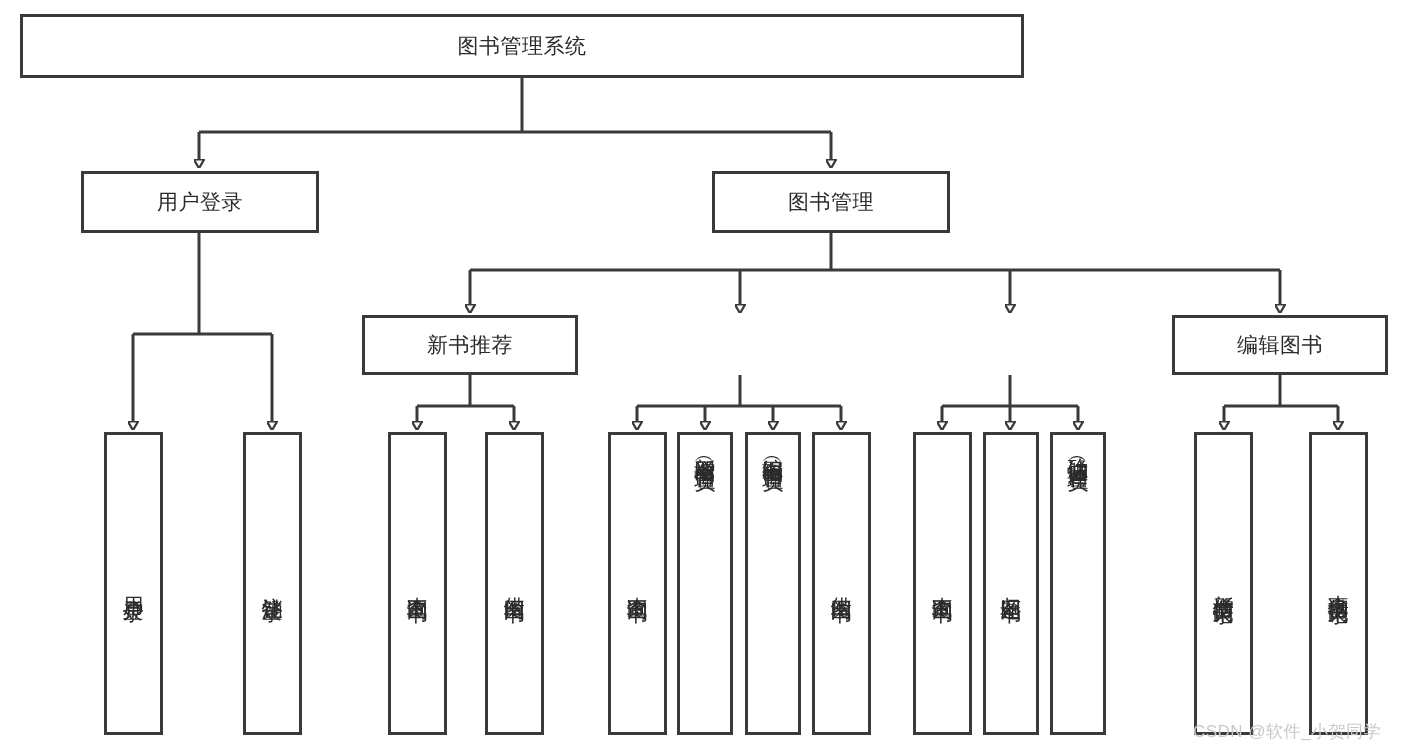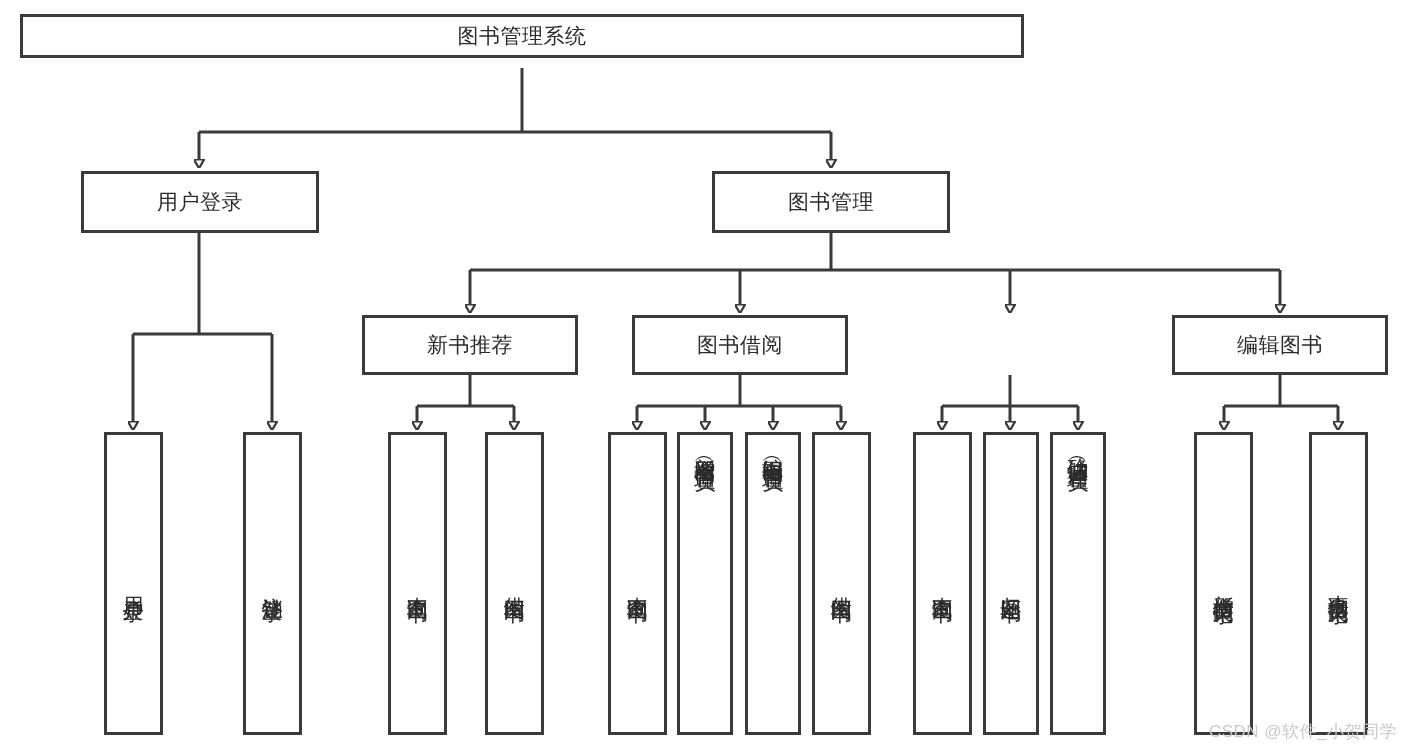--- a/index.html
+++ b/index.html
@@ -61,21 +61,21 @@
     height: 747px;
     pointer-events: none;
   }
   svg#wires line, svg#wires path {
     stroke: #3a3a3a;
     stroke-width: 3;
     fill: none;
   }
   .watermark {
     position: absolute;
-    right: 8px;
+    right: 24px;
     bottom: 4px;
     font-size: 17px;
     color: #c9c9c9;
     letter-spacing: 0.5px;
     white-space: nowrap;
     user-select: none;
   }
 </style>
 </head>
 <body>
@@ -123,39 +123,36 @@
     <line x1="942" y1="406" x2="942" y2="422" marker-end="url(#arrow)"></line>
     <line x1="1010" y1="406" x2="1010" y2="422" marker-end="url(#arrow)"></line>
     <line x1="1078" y1="406" x2="1078" y2="422" marker-end="url(#arrow)"></line>
 
     <line x1="1280" y1="375" x2="1280" y2="406"></line>
     <line x1="1224" y1="406" x2="1338" y2="406"></line>
     <line x1="1224" y1="406" x2="1224" y2="422" marker-end="url(#arrow)"></line>
     <line x1="1338" y1="406" x2="1338" y2="422" marker-end="url(#arrow)"></line>
   </svg>
 
-  <div class="node" style="left:20px; top:14px; width:1004px; height:44px;">
+  <div class="node" style="left:20px; top:14px; width:1004px; height:64px;">
     <span class="node-label">图书管理系统</span>
   </div>
 
   <div class="node" style="left:81px; top:171px; width:238px; height:62px;">
     <span class="node-label">用户登录</span>
   </div>
 
   <div class="node" style="left:712px; top:171px; width:238px; height:62px;">
     <span class="node-label">图书管理</span>
   </div>
 
   <div class="node" style="left:362px; top:315px; width:216px; height:60px;">
     <span class="node-label">新书推荐</span>
   </div>
 
-  <div class="node" style="left:632px; top:315px; width:216px; height:60px;">
-    <span class="node-label">图书借阅</span>
-  </div>
 
 
   <div class="node" style="left:1172px; top:315px; width:216px; height:60px;">
     <span class="node-label">编辑图书</span>
   </div>
 
   <div class="node vertical centered" style="left:104px; top:432px; width:59px; height:303px;">
     <span class="node-label">用户登录</span>
   </div>
 

